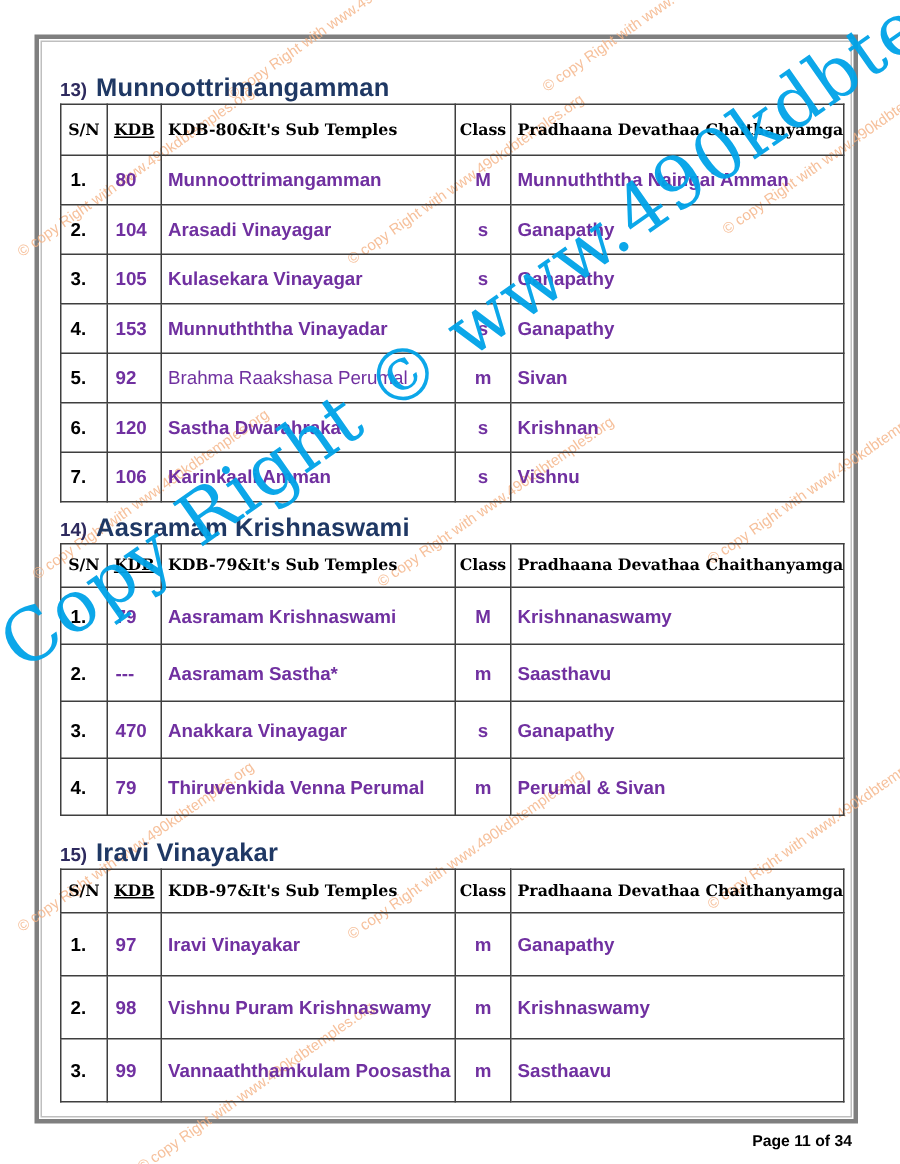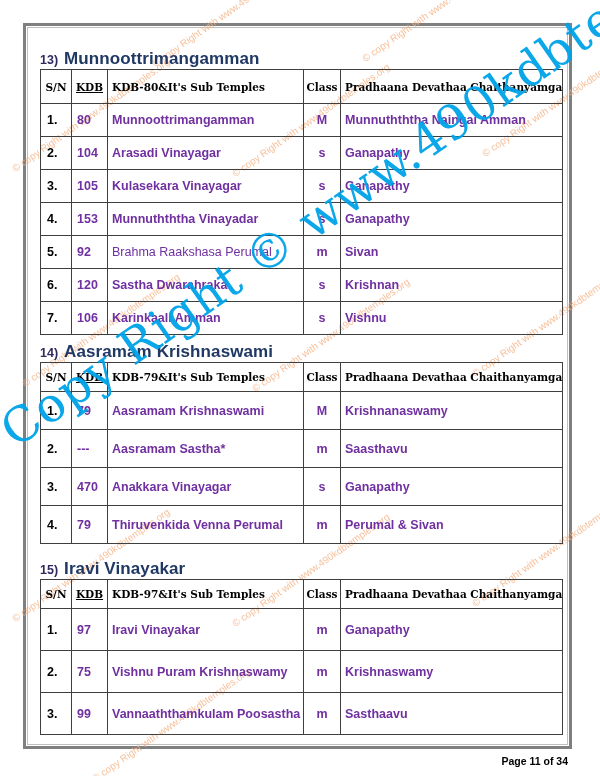--- a/index.html
+++ b/index.html
@@ -195,21 +195,21 @@
     </tr>
     <tr style="height:42px;">
       <td class="c-sn">1.</td>
       <td class="c-kdb">97</td>
       <td>Iravi Vinayakar</td>
       <td class="c-class">m</td>
       <td>Ganapathy</td>
     </tr>
     <tr style="height:42px;">
       <td class="c-sn">2.</td>
-      <td class="c-kdb">75</td>
+      <td class="c-kdb">98</td>
       <td>Vishnu Puram Krishnaswamy</td>
       <td class="c-class">m</td>
       <td>Krishnaswamy</td>
     </tr>
     <tr style="height:42px;">
       <td class="c-sn">3.</td>
       <td class="c-kdb">99</td>
       <td>Vannaaththamkulam Poosastha</td>
       <td class="c-class">m</td>
       <td>Sasthaavu</td>

